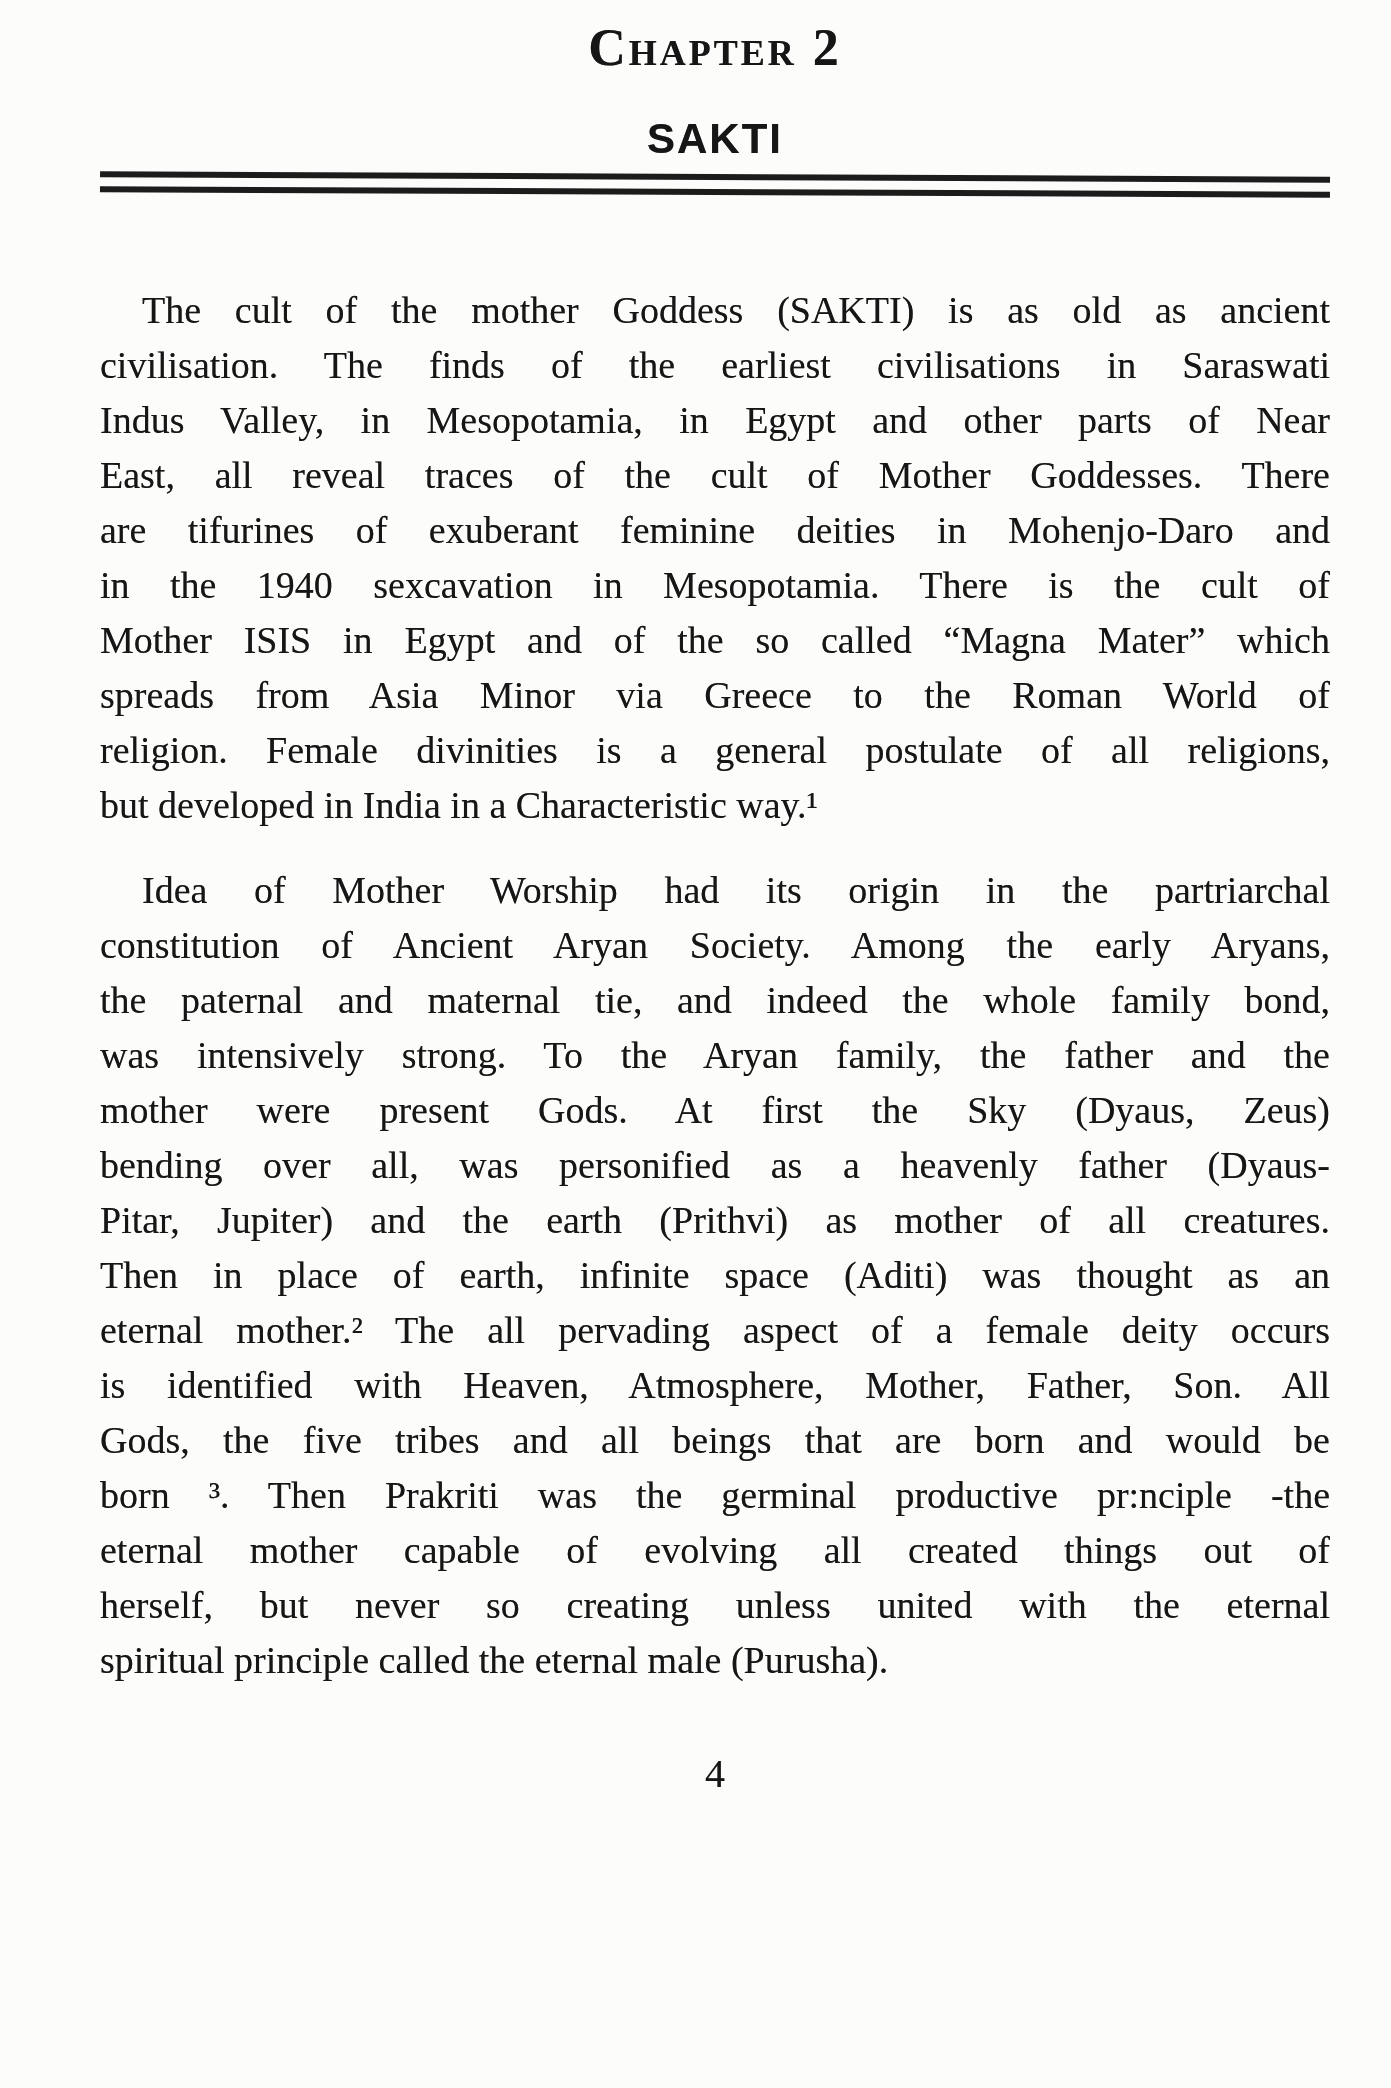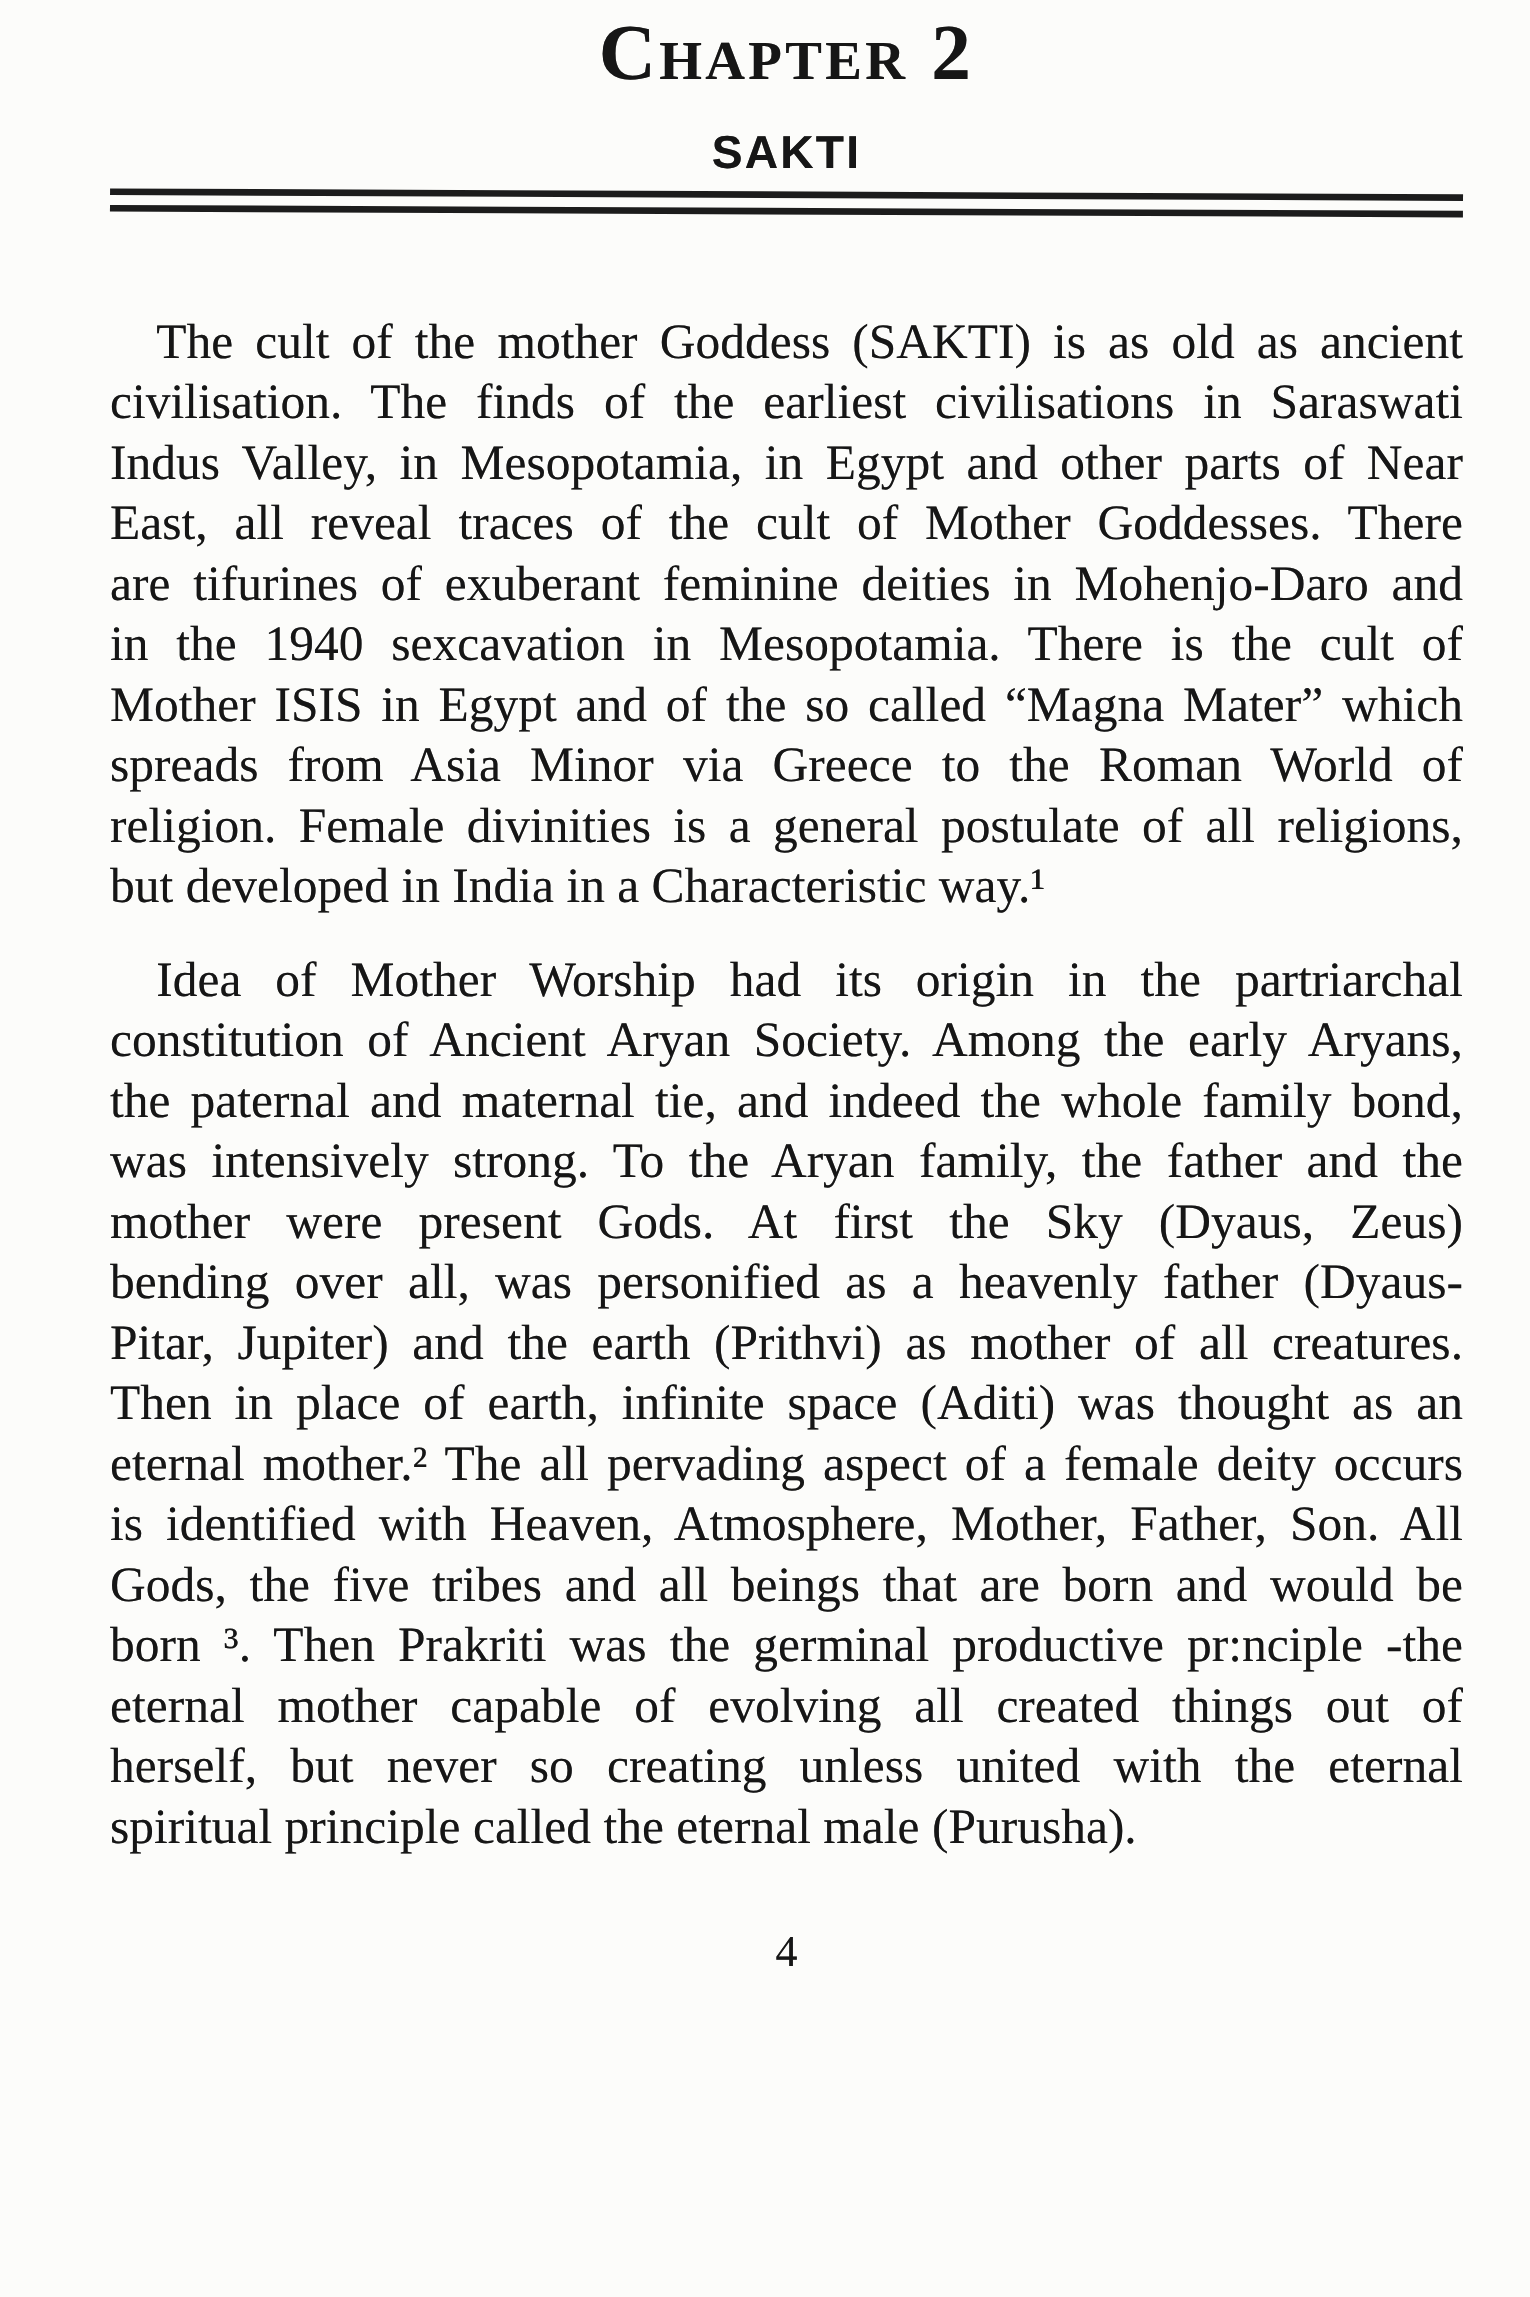--- a/index.html
+++ b/index.html
@@ -13,21 +13,21 @@
   }
   .content{
     margin-left:100px;
     width:1230px;
   }
   .chapter{
     margin-top:18px;
     text-align:center;
     font-variant:small-caps;
     font-weight:600;
-    font-size:72px;
+    font-size:52px;
     line-height:60px;
     letter-spacing:3px;
     text-shadow:0 0 0.6px rgba(0,0,0,0.55);
   }
   .title{
     margin-top:26px;
     text-align:center;
     font-family:"Liberation Sans", sans-serif;
     font-weight:700;
     font-size:42px;
@@ -36,21 +36,21 @@
     text-shadow:0 0 0.6px rgba(0,0,0,0.6);
   }
   .rule-double{
     height:9px;
     border-top:6px solid #1c1c1c;
     border-bottom:6px solid #1c1c1c;
     transform:rotate(0.25deg);
   }
   .body{
     margin-top:88px;
-    font-size:45px;
+    font-size:38px;
     line-height:55px;
     text-shadow:0 0 0.5px rgba(0,0,0,0.5);
   }
   .para + .para{margin-top:30px;}
   .line{
     text-align:justify;
     text-align-last:justify;
   }
   .line.first{text-indent:42px;}
   .line.last{text-align-last:left;}

